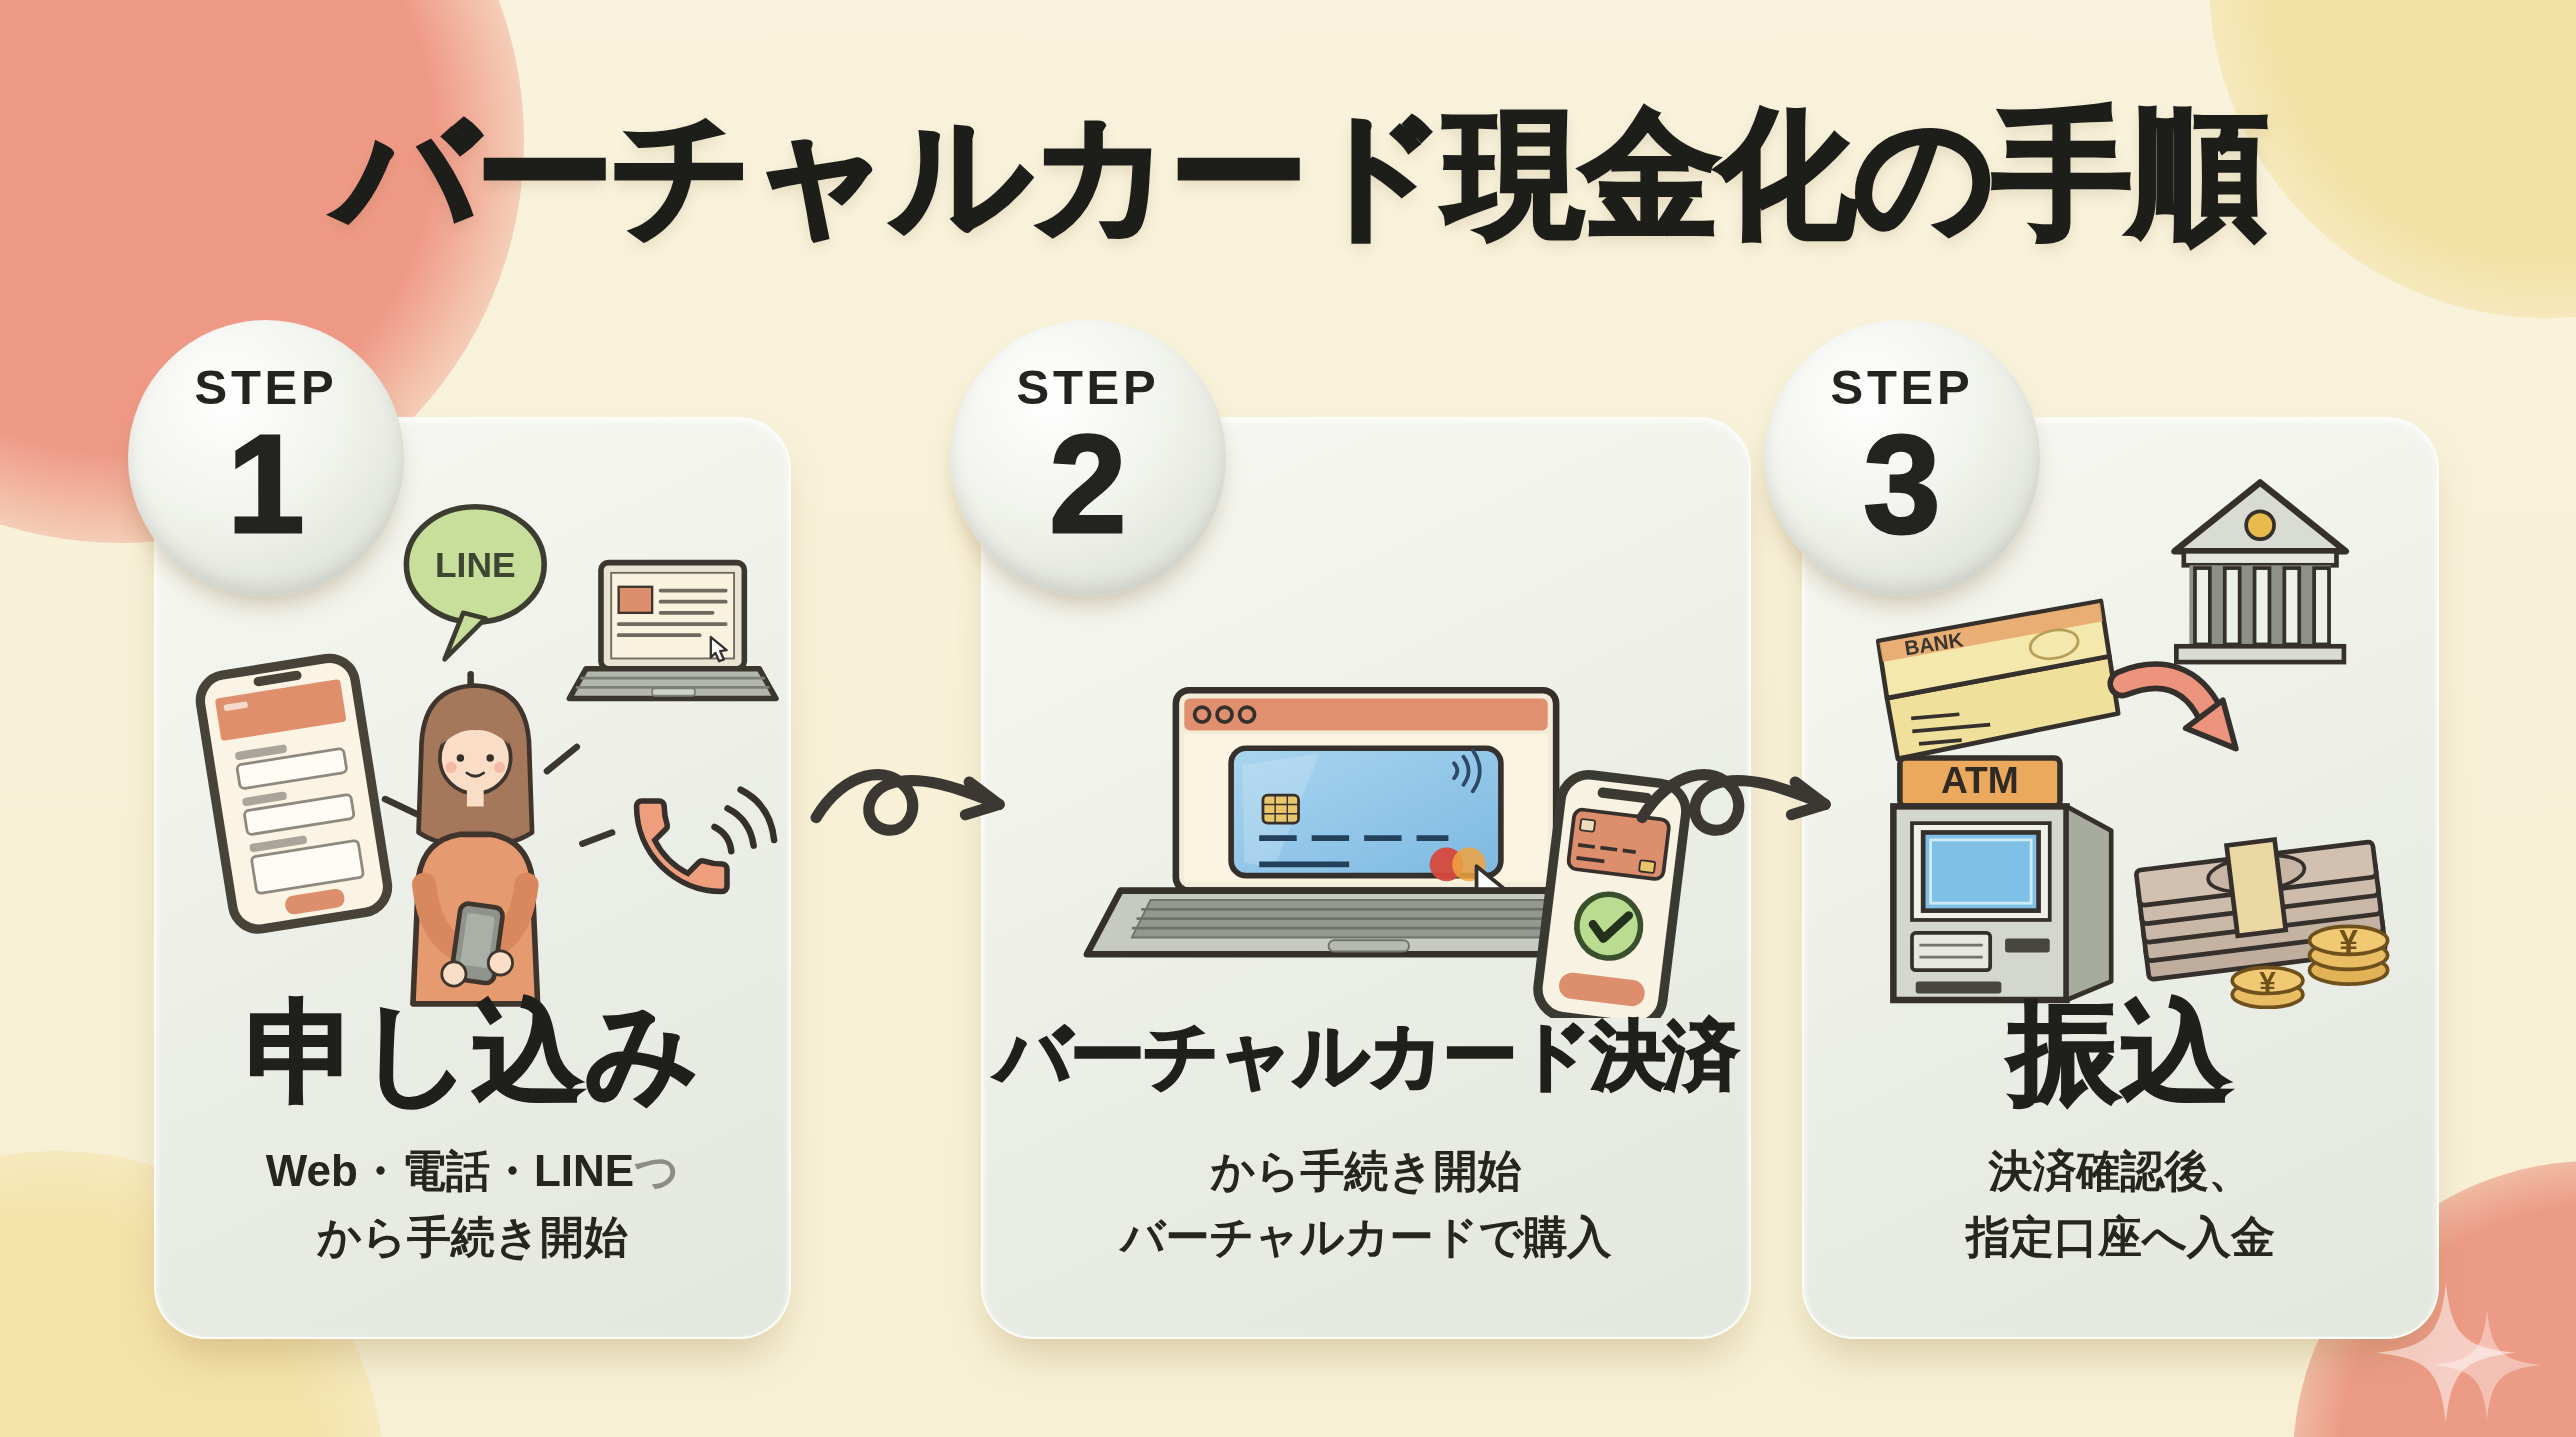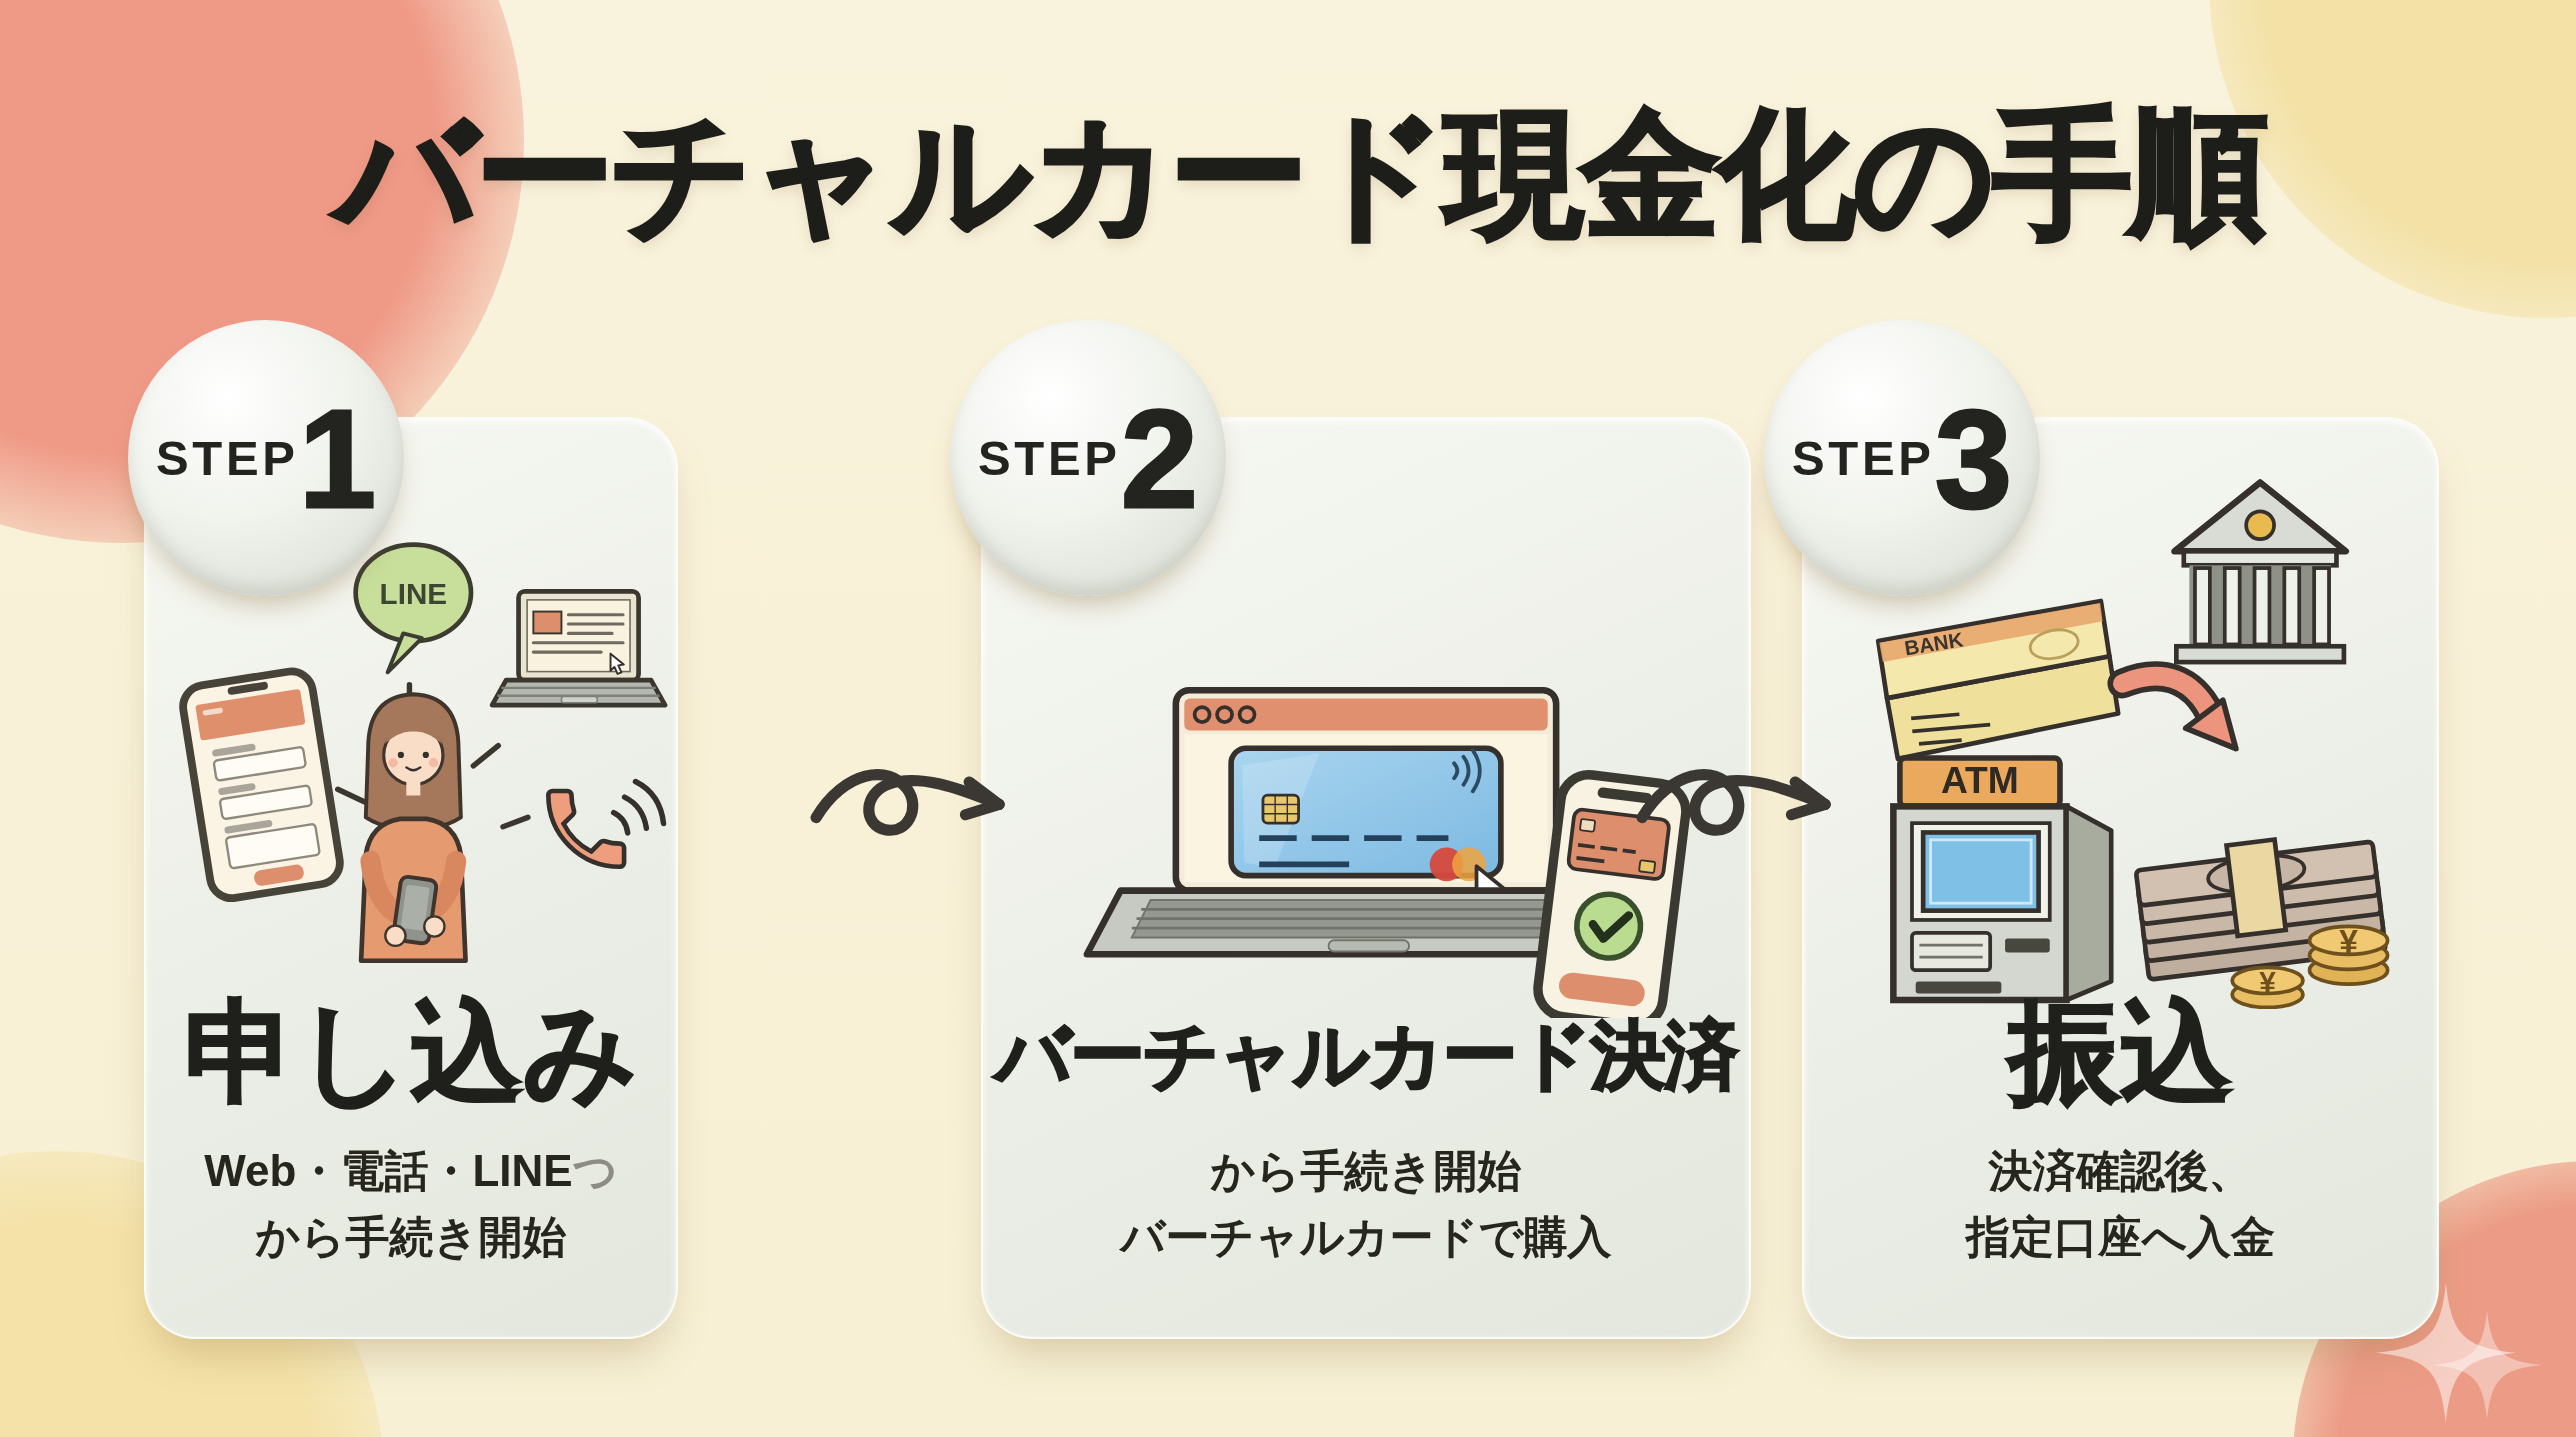--- a/index.html
+++ b/index.html
@@ -23,28 +23,28 @@
     font-size:139px;font-weight:700;letter-spacing:-2.8px;color:#1d1d1a;
     -webkit-text-stroke:3.7px #1d1d1a;
     text-shadow:0 5.6px 15px rgba(120,90,40,.18);white-space:nowrap;padding-left:25px;
   }
   .card{
     position:absolute;top:417px;height:922px;border-radius:52px;
     background:linear-gradient(155deg,#f7f8f3 0%,#ebeee6 55%,#e3e7de 100%);
     border:2.8px solid rgba(253,253,250,.9);
     box-shadow:0 24px 42px -13px rgba(150,118,66,.35), inset 0 2.8px 7.5px rgba(255,255,255,.9);
   }
-  .card-1{left:144px;width:534px;}
+  .card-1{left:154px;width:637px;}
   .card-2{left:981px;width:770px;}
   .card-3{left:1802px;width:637px;}
   .badge{
     position:absolute;top:320px;width:276px;height:276px;border-radius:50%;
     background:radial-gradient(circle at 36% 28%,#ffffff 0%,#f1f3ed 45%,#dde1d8 85%,#d3d7cd 100%);
     box-shadow:0 15px 24px -7.5px rgba(140,110,60,.38), inset 0 -9.4px 15px rgba(120,122,112,.18);
-    display:flex;flex-direction:row;align-items:center;justify-content:center;z-index:5;
+    display:flex;flex-direction:column;align-items:center;justify-content:center;z-index:5;
   }
   .badge-1{left:128px;} .badge-2{left:950px;} .badge-3{left:1764px;}
   .badge .step-word{font-size:49px;font-weight:700;letter-spacing:3.7px;color:#23231f;line-height:1;}
   .badge .step-num{font-size:139px;font-weight:700;color:#23231f;line-height:1;margin-top:1.9px;
     -webkit-text-stroke:2.8px #23231f;}
   .illus{position:absolute;left:0;top:51px;width:100%;pointer-events:none;}
   .card-2 .illus{top:37px;}
   .card-3 .illus{top:47px;}
   .heading{
     position:absolute;left:0;right:0;top:578px;text-align:center;line-height:1;

